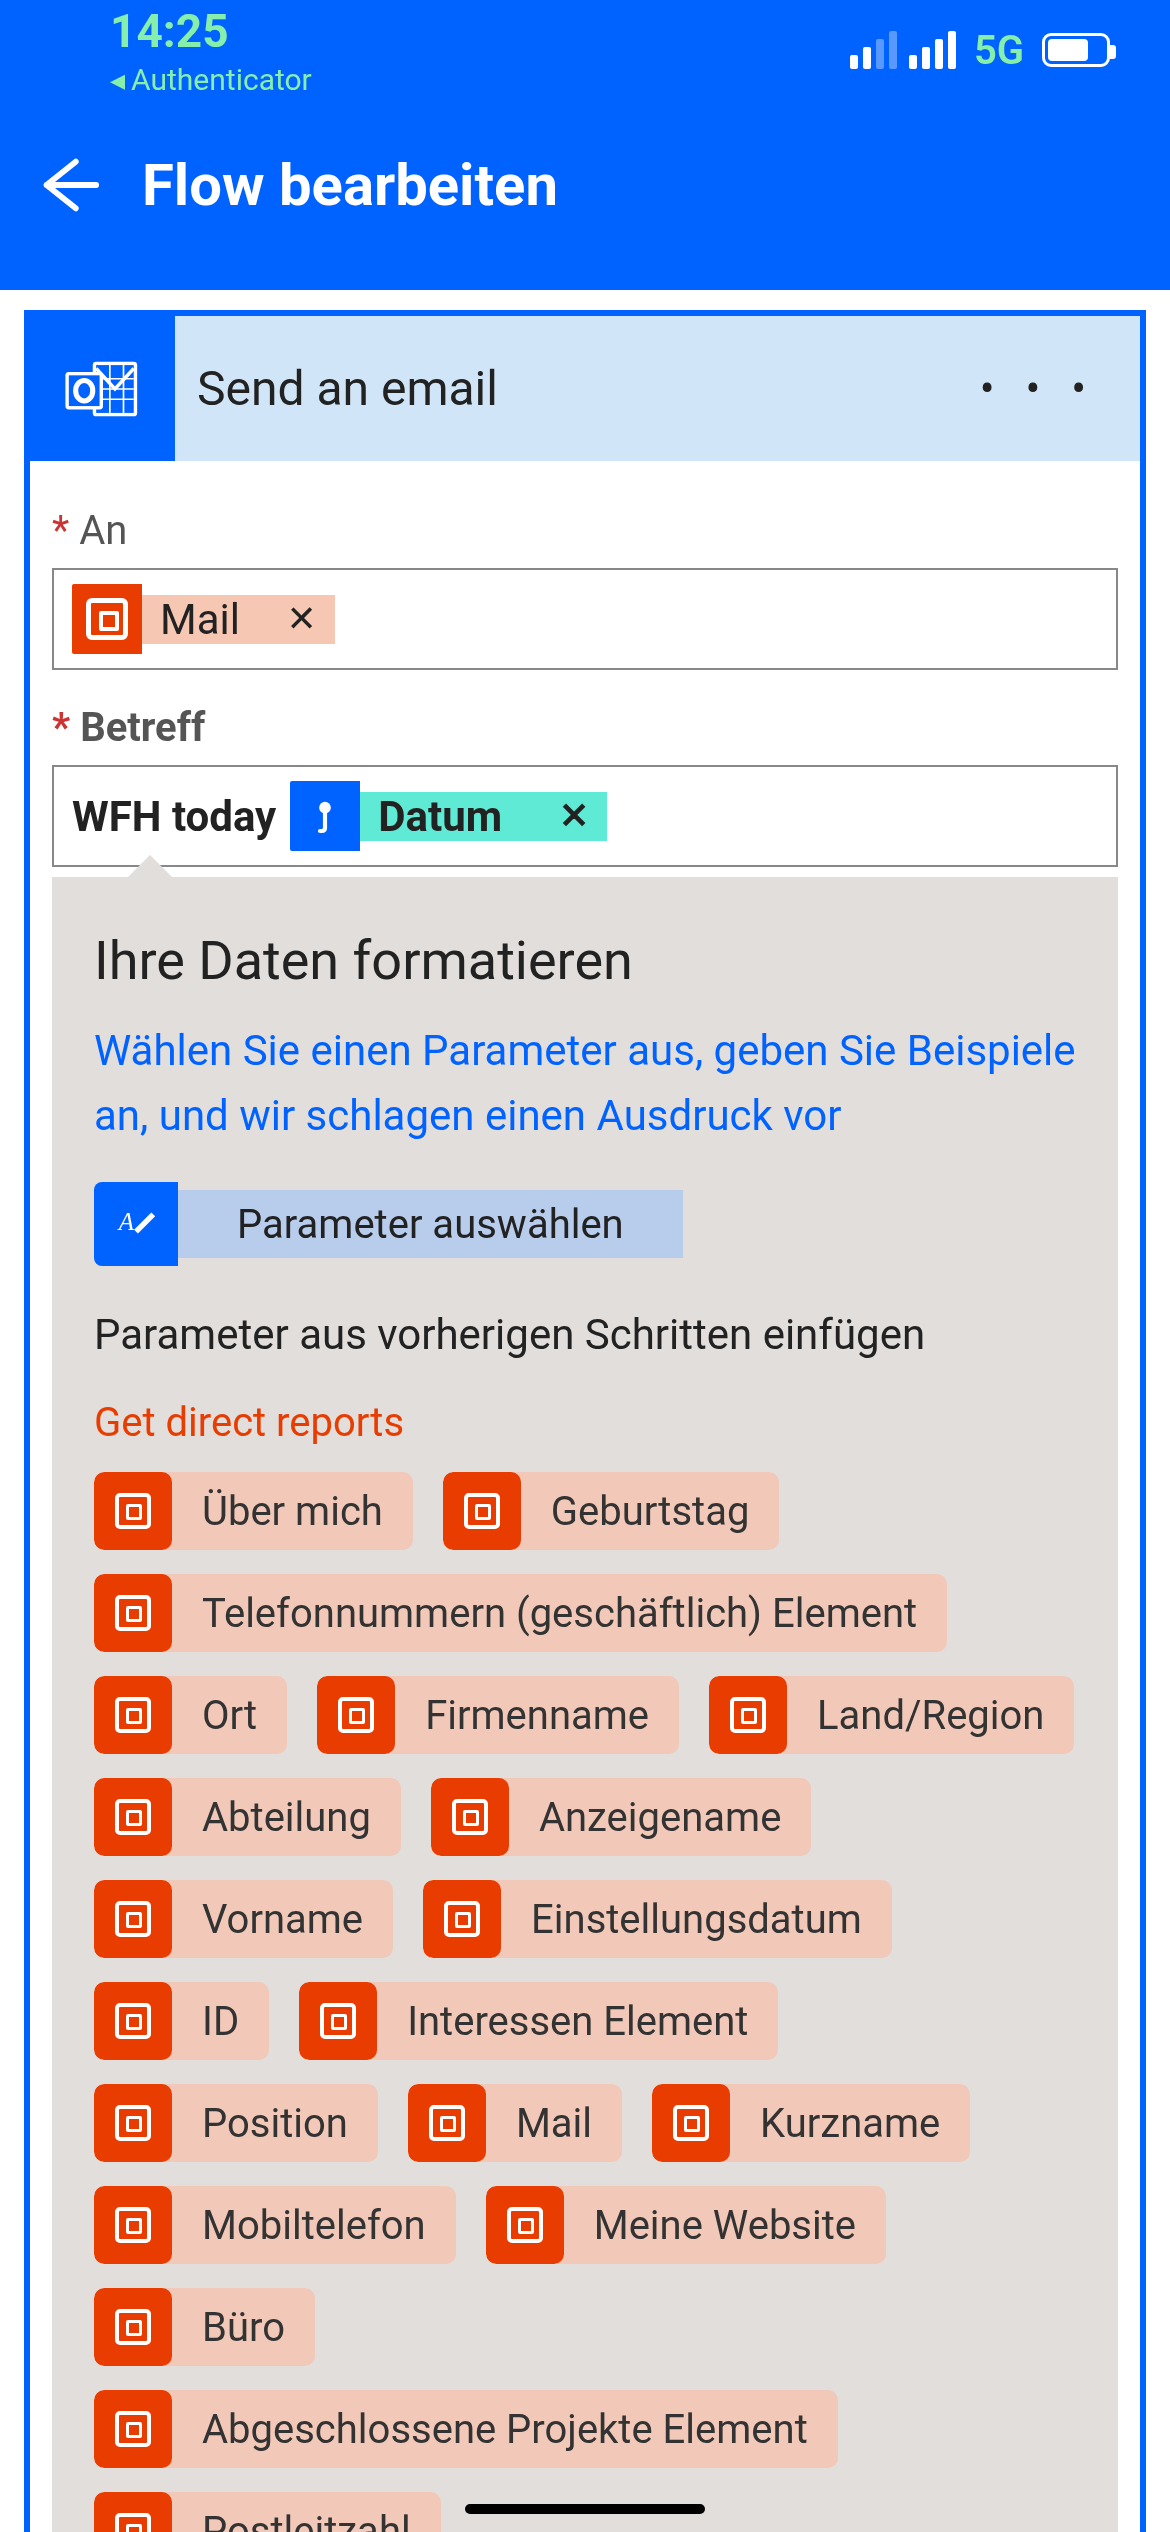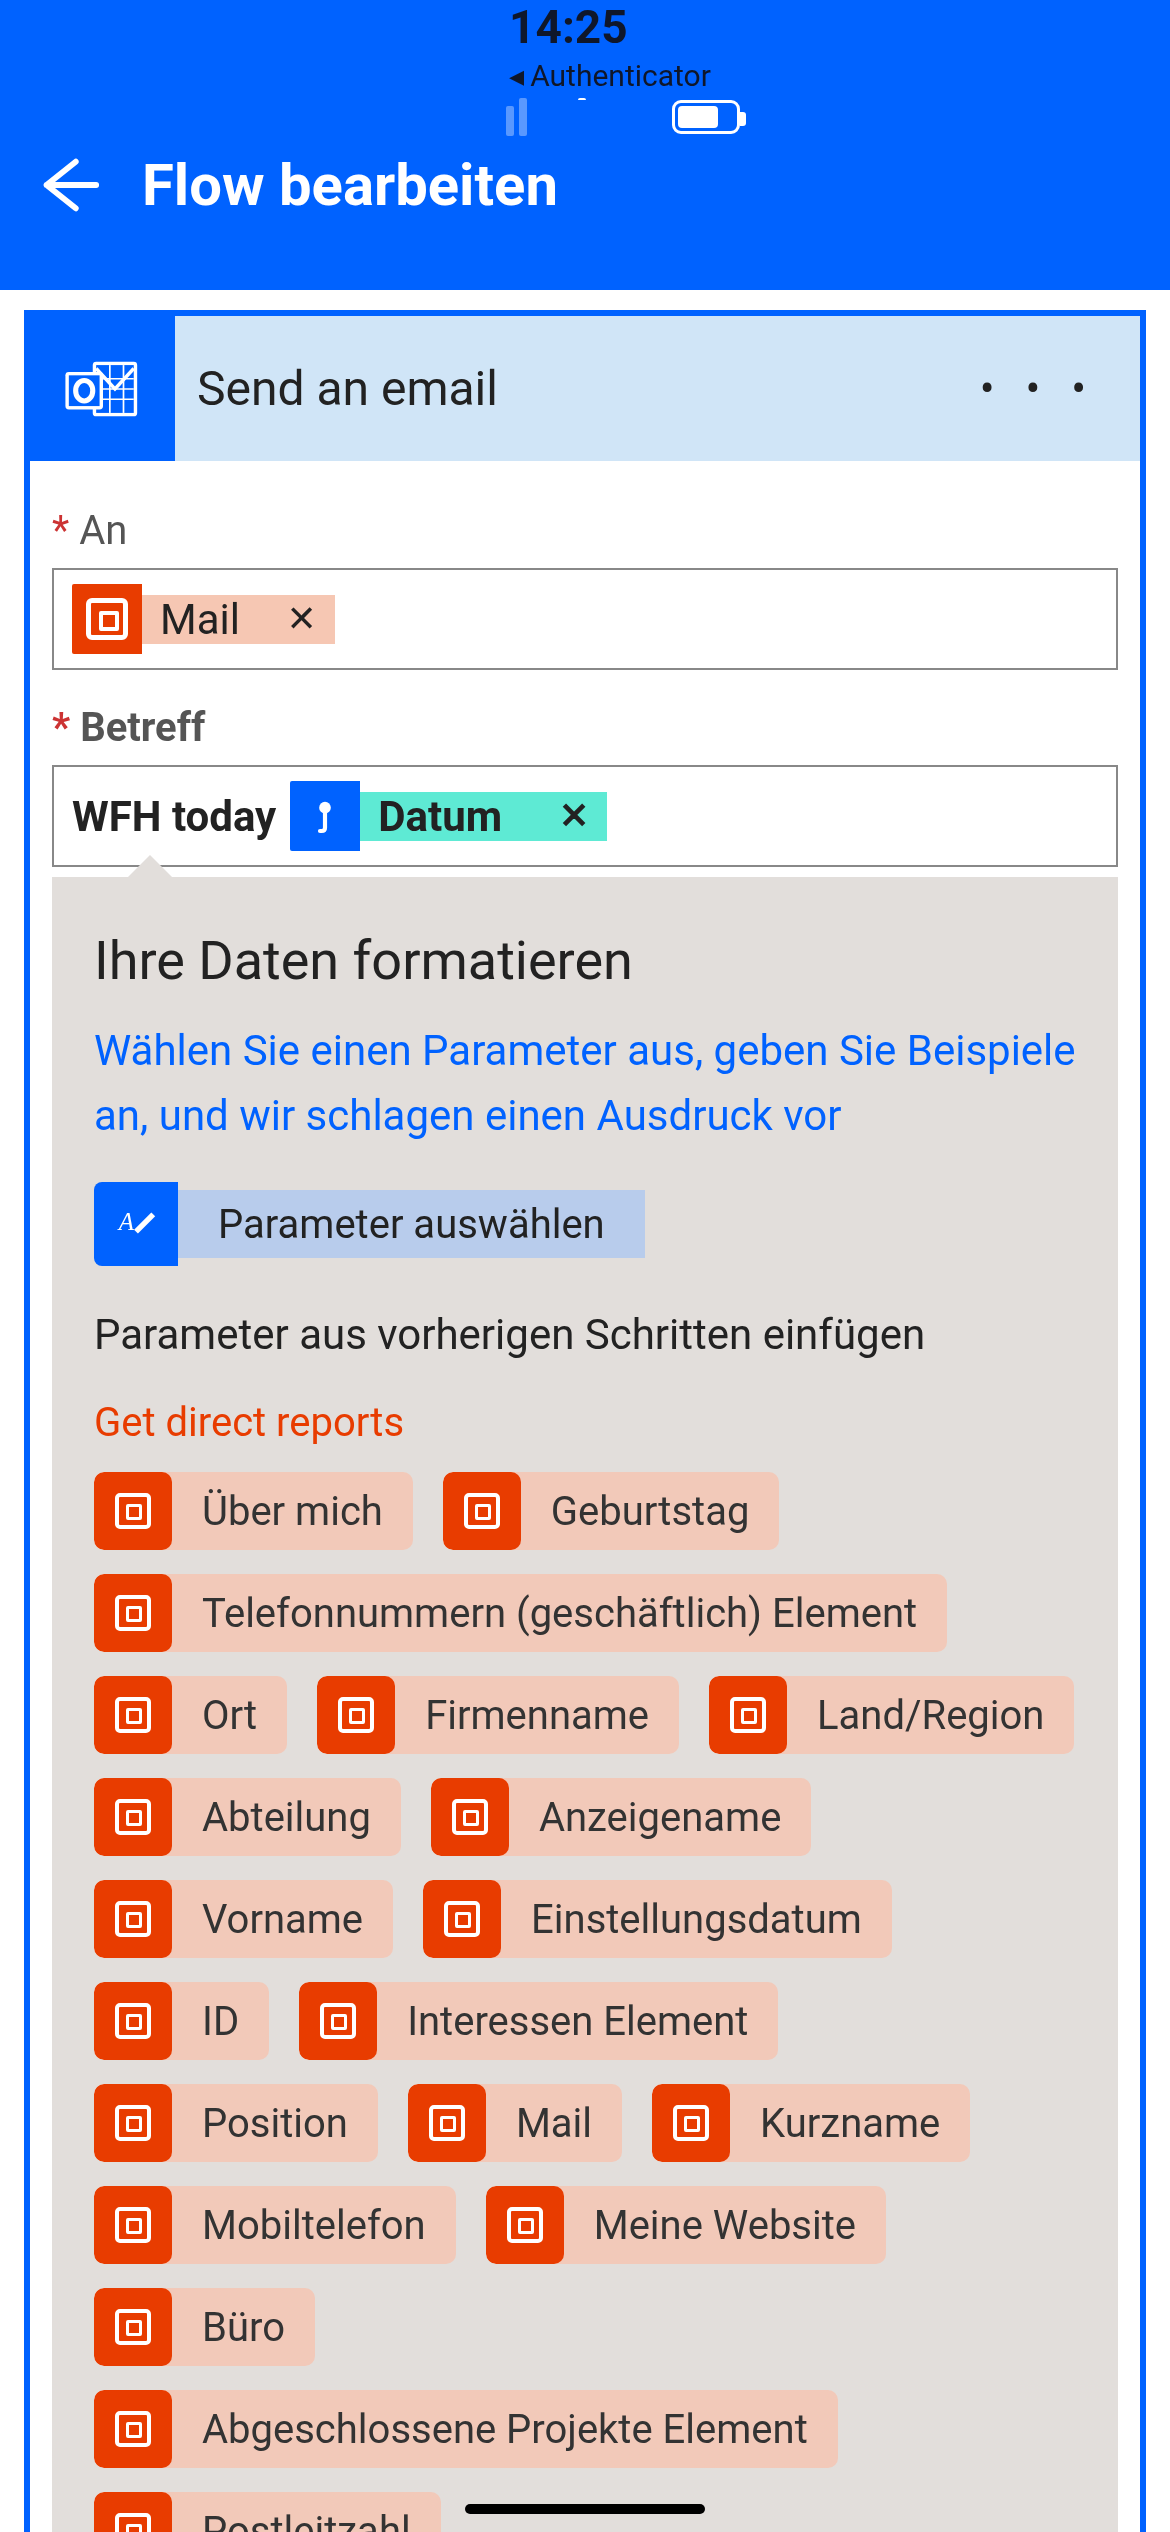--- a/index.html
+++ b/index.html
@@ -1,23 +1,23 @@
 <!DOCTYPE html>
 <html><head>
 <meta charset="utf-8">
 <style>
   * { box-sizing: border-box; margin: 0; padding: 0; }
   html, body { width: 1170px; height: 2532px; font-family: -apple-system, "Segoe UI", Roboto, sans-serif; background: #fff; }
   .screen { width: 1170px; height: 2532px; display: flex; flex-direction: column; }
 
   
   .status-bar {
-    height: 100px; background: #0062ff; color: #0f172a;
+    height: 100px; background: #0062ff; color: #86efac;
     display: flex; align-items: center; justify-content: space-between;
-    padding: 0 60px 0 110px; font-size: 42px; font-weight: 600; flex-direction: column;
+    padding: 0 60px 0 110px; font-size: 42px; font-weight: 600;
   }
   .status-left { display:flex; flex-direction:column; gap:4px;}
   .status-time { font-size: 46px; font-weight: 700; }
   .status-back { font-size: 30px; font-weight:400; display:flex; align-items:center; gap:6px;}
   .status-right { display:flex; align-items:center; gap:18px; }
   .sig-bars { display:flex; align-items:flex-end; gap:5px; }
   .sig-bars span { display:block; width:8px; background:#fff; border-radius:2px;}
   .sig-bars span:nth-child(1){height:14px;} .sig-bars span:nth-child(2){height:22px;}
   .sig-bars span:nth-child(3){height:30px;} .sig-bars span:nth-child(4){height:38px;}
   .dual-bars { display:flex; align-items:flex-end; gap:5px; margin-right:-6px;}
@@ -82,21 +82,21 @@
     border-left:26px solid transparent; border-right:26px solid transparent;
     border-bottom:26px solid #e2dedb;
   }
   .panel h3 { font-size:54px; font-weight:400; color:#222; margin-bottom:26px;}
   .panel .link { font-size:42px; color:#0062ff; line-height:1.55; margin-bottom:34px;}
   .param-btn {
     display:flex; align-items:center; height:84px; border-radius:8px; overflow:hidden; margin-bottom:44px;
     width: fit-content;
   }
   .param-btn .pb-icon{ width:84px;height:84px;background:#0062ff;display:flex;align-items:center;justify-content:center;}
-  .param-btn .pb-label{ background:#b8ccec; color:#222; font-size:40px; padding:0 40px; height:68px; display:flex;align-items:center;}
+  .param-btn .pb-label{ background:#b8ccec; color:#222; font-size:40px; padding:0 59px; height:68px; display:flex;align-items:center;}
   .panel .sub { font-size:42px; color:#222; margin-bottom:40px;}
   .panel .src { font-size:40px; color:#e83c00; margin-bottom:26px;}
 
   .chips { display:flex; flex-wrap:wrap; gap:24px 30px; }
   .chip {
     display:flex; align-items:center; height:78px; border-radius:10px; overflow:hidden;
     background:#f2c9b9;
   }
   .chip .c-icon { width:78px;height:78px;background:#e83c00;border-radius:10px;display:flex;align-items:center;justify-content:center;}
   .chip .c-label { font-size:40px; color:#333; padding:0 30px;}

